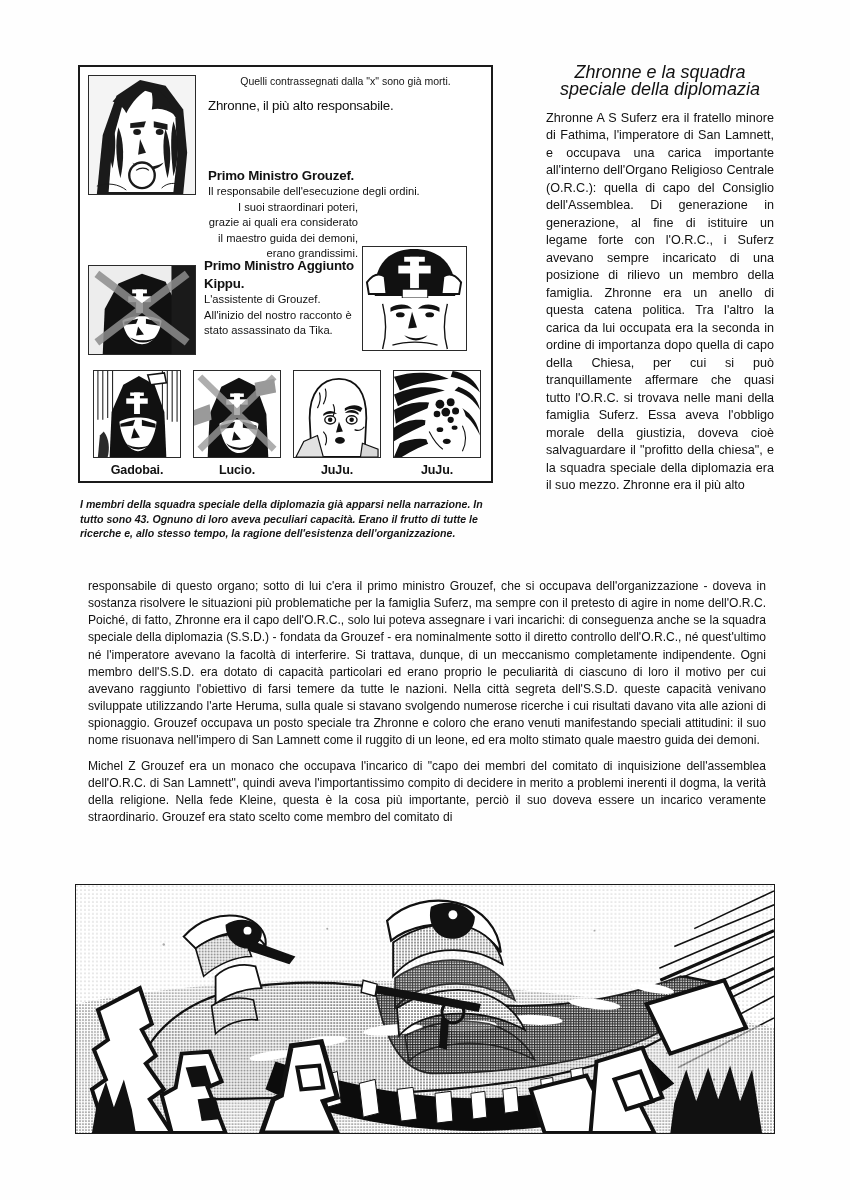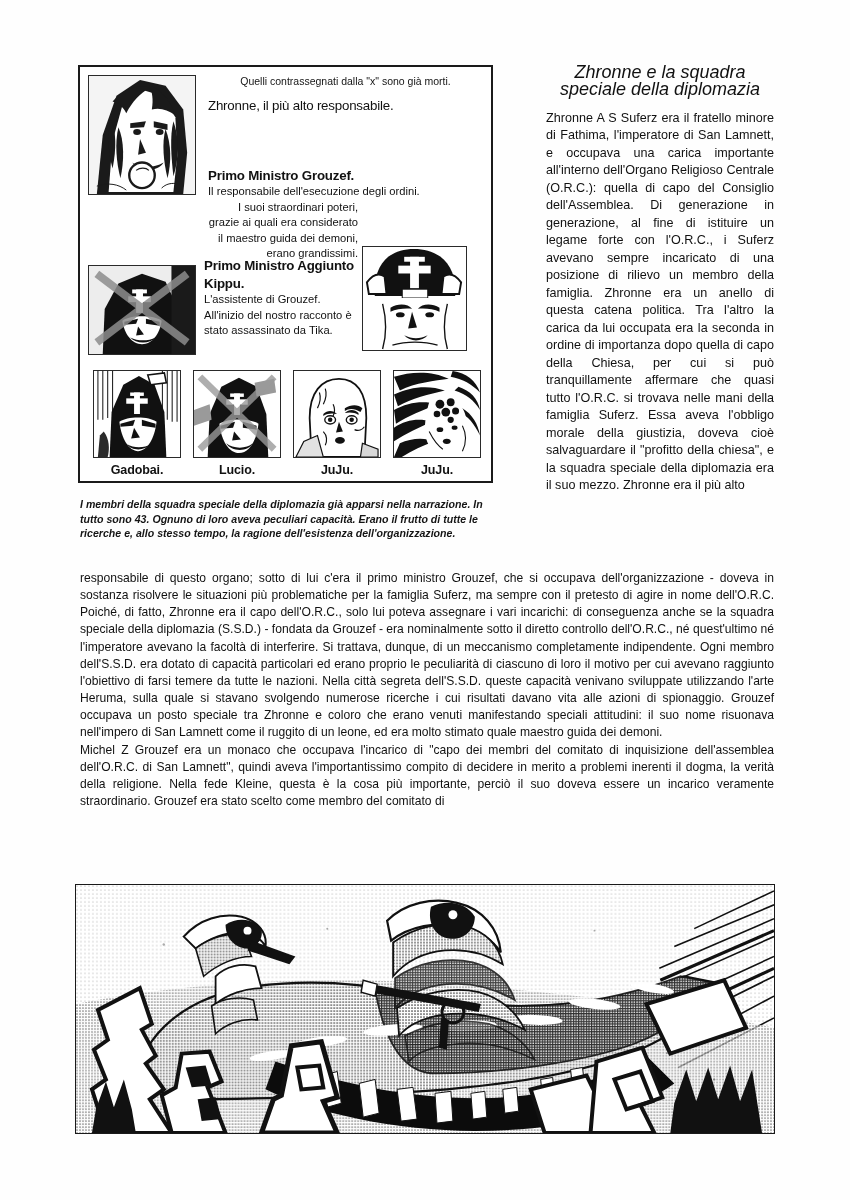--- a/index.html
+++ b/index.html
@@ -177,21 +177,21 @@
   
   .body-text {
     position: absolute;
     left: 80px; top: 570px;
     width: 694px;
     font-size: 12.1px;
     line-height: 17.15px;
     text-align: justify;
     color: #111;
   }
-  .body-text p { margin: 0; }
+  .body-text p { margin: 8px; }
 
   
   .illo {
     position: absolute;
     left: 75px; top: 884px;
     width: 700px; height: 250px;
     border: 1.5px solid #1a1a1a;
     box-sizing: border-box;
     overflow: hidden;
     background: #ffffff;

